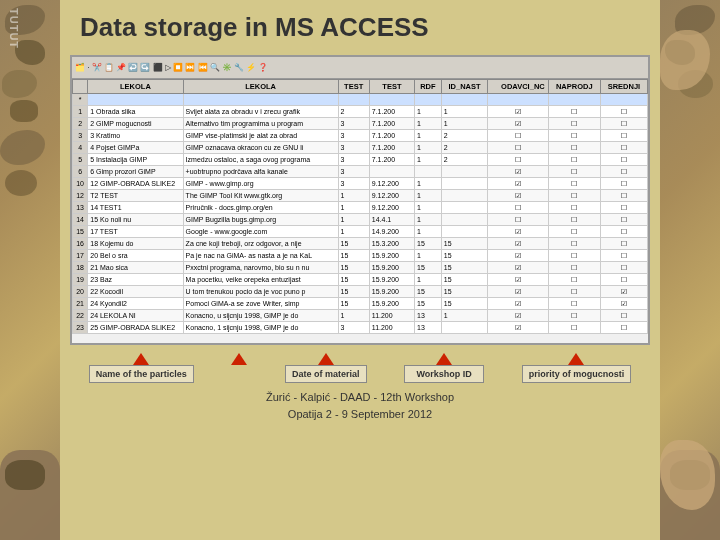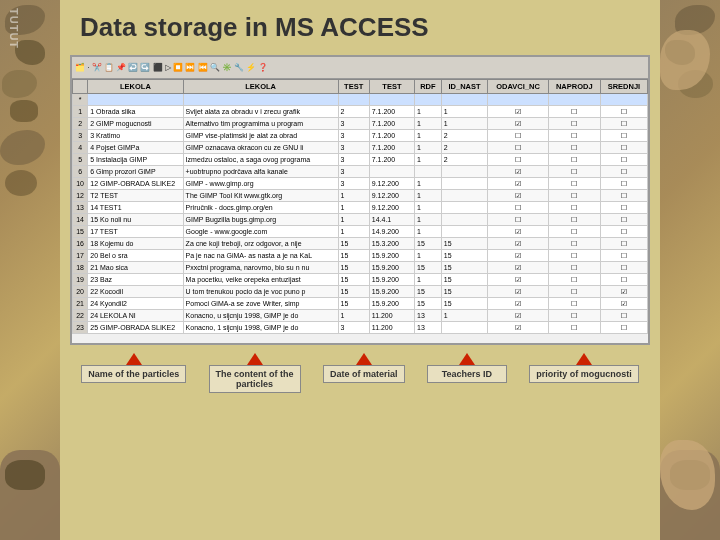--- a/index.html
+++ b/index.html
@@ -226,21 +226,21 @@
       <table class="access-table">
         <thead>
           <tr>
             <th style="width:12px;"></th>
             <th style="width:70px;">LEKOLA</th>
             <th style="width:130px;">LEKOLA</th>
             <th style="width:25px;">TEST</th>
             <th style="width:38px;">TEST</th>
             <th style="width:18px;">RDF</th>
             <th style="width:28px;">ID_NAST</th>
-            <th style="width:35px;">ODAVCI_NC</th>
+            <th style="width:35px;text-align:right;">ODAVCI_NC</th>
             <th style="width:30px;">NAPRODJ</th>
             <th style="width:30px;">SREDNJI</th>
           </tr>
         </thead>
         <tbody id="table-body">
         <tr>
               <td class="row-selector">*</td>
               <td></td>
               <td></td>
               <td></td>
@@ -484,29 +484,32 @@
     </div>
   </div>
 
   <div class="annotations-row">
     <div class="annotation-item">
       <div class="annotation-arrow"></div>
       <div class="annotation-label">Name of the particles</div>
     </div>
     <div class="annotation-item">
       <div class="annotation-arrow"></div>
-      <div class="annotation-label">The content of the<br>particles</div>
     </div>
     <div class="annotation-item">
       <div class="annotation-arrow"></div>
       <div class="annotation-label">Date of material</div>
     </div>
     <div class="annotation-item">
       <div class="annotation-arrow"></div>
-      <div class="annotation-label">Teachers ID</div>
+      <div class="annotation-label">Workshop ID</div>
     </div>
     <div class="annotation-item">
       <div class="annotation-arrow"></div>
       <div class="annotation-label">priority of mogucnosti</div>
     </div>
   </div>
 
+  <div class="footer-text">
+    <div>Žurić - Kalpić - DAAD - 12th Workshop</div>
+    <div>Opatija 2 - 9 September 2012</div>
+  </div>
 </div>
 
 </body></html>

